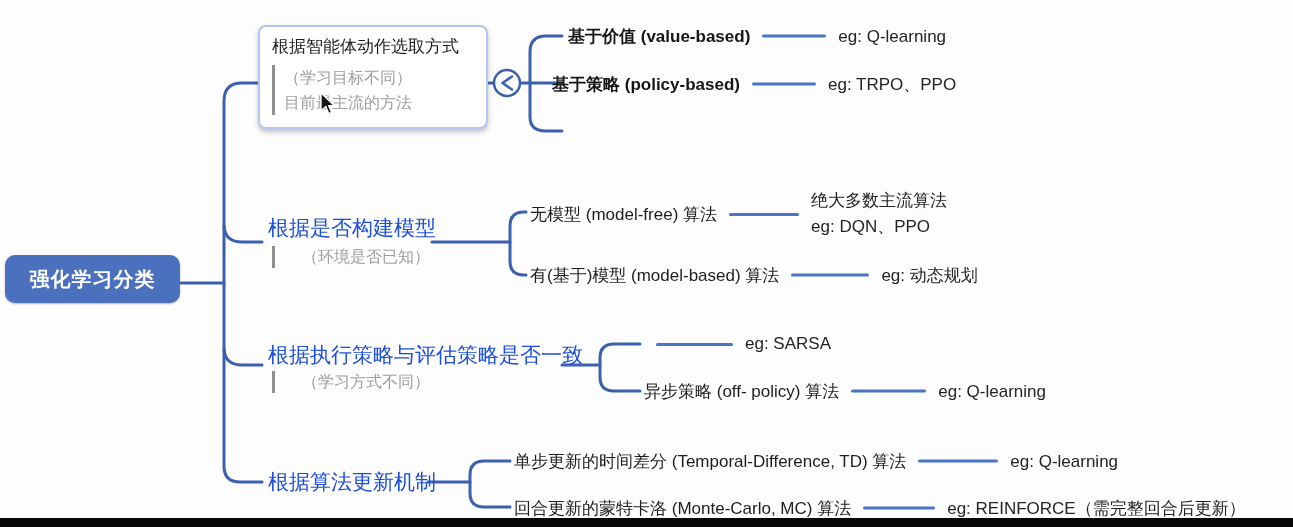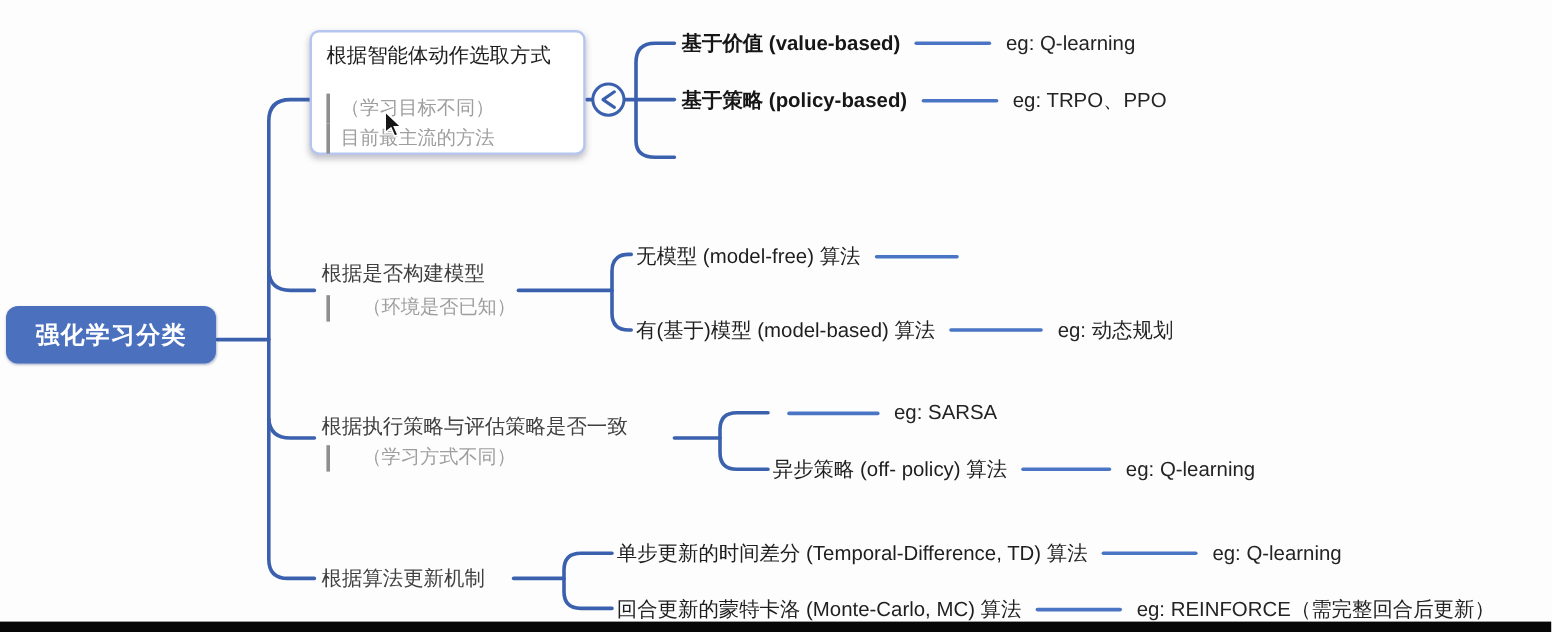--- a/index.html
+++ b/index.html
@@ -23,30 +23,30 @@
 
   
   .topic-box{
     position:absolute;left:258px;top:25px;width:230px;height:104px;
     box-sizing:border-box;background:#ffffff;
     border:2px solid #b6c5ef;border-radius:8px;
     box-shadow:0 3px 5px rgba(95,95,115,.38);
     padding:8px 12px 6px 12px;cursor:pointer;
   }
   .topic-box .title{font-size:17px;font-weight:400;color:#1c1c1c;line-height:24px;white-space:nowrap;}
-  .topic-box .notes{margin-top:19px;}
+  .topic-box .notes{margin-top:6px;}
   .note-line{
     border-left:3px solid #8f8f8f;padding-left:9px;
     color:#9e9e9e;font-size:16px;line-height:25px;white-space:nowrap;
   }
 
   
   .branch-label{
     position:absolute;transform:translateY(-50%);
-    font-size:17px;color:#404040;white-space:nowrap;cursor:pointer;
+    font-size:21px;color:#1d4ed8;white-space:nowrap;cursor:pointer;
   }
   .branch-note{
     position:absolute;transform:translateY(-50%);
     border-left:3px solid #8f8f8f;padding-left:27px;
     color:#9e9e9e;font-size:16px;line-height:22px;white-space:nowrap;
   }
 
   
   .child-row{
     position:absolute;transform:translateY(-50%);
@@ -107,35 +107,39 @@
       <div class="note-line">（学习目标不同）</div>
       <div class="note-line">目前最主流的方法</div>
     </div>
   </div>
 
   <div class="child-row" style="left:568px;top:36px">
     <span class="child-label bold">基于价值 (value-based)</span>
     <span class="eg-line" style="width:64px"></span>
     <span class="eg-text">eg: Q-learning</span>
   </div>
-  <div class="child-row" style="left:568px;top:84px">
+  <div class="child-row" style="left:552px;top:84px">
     <span class="child-label bold">基于策略 (policy-based)</span>
     <span class="eg-line" style="width:64px"></span>
     <span class="eg-text">eg: TRPO、PPO</span>
   </div>
 
   <div class="branch-label" style="left:268px;top:228px">
     <span>根据是否构建模型</span>
   </div>
   <div class="branch-note" style="left:272px;top:257px">
     <span>（环境是否已知）</span>
   </div>
   <div class="child-row" style="left:530px;top:214px">
     <span class="child-label">无模型 (model-free) 算法</span>
     <span class="eg-line" style="width:70px"></span>
+    <span class="eg-block">
+      <span>绝大多数主流算法</span>
+      <span>eg: DQN、PPO</span>
+    </span>
   </div>
   <div class="child-row" style="left:530px;top:275px">
     <span class="child-label">有(基于)模型 (model-based) 算法</span>
     <span class="eg-line" style="width:78px"></span>
     <span class="eg-text">eg: 动态规划</span>
   </div>
 
   <div class="branch-label" style="left:268px;top:355px">
     <span>根据执行策略与评估策略是否一致</span>
   </div>

